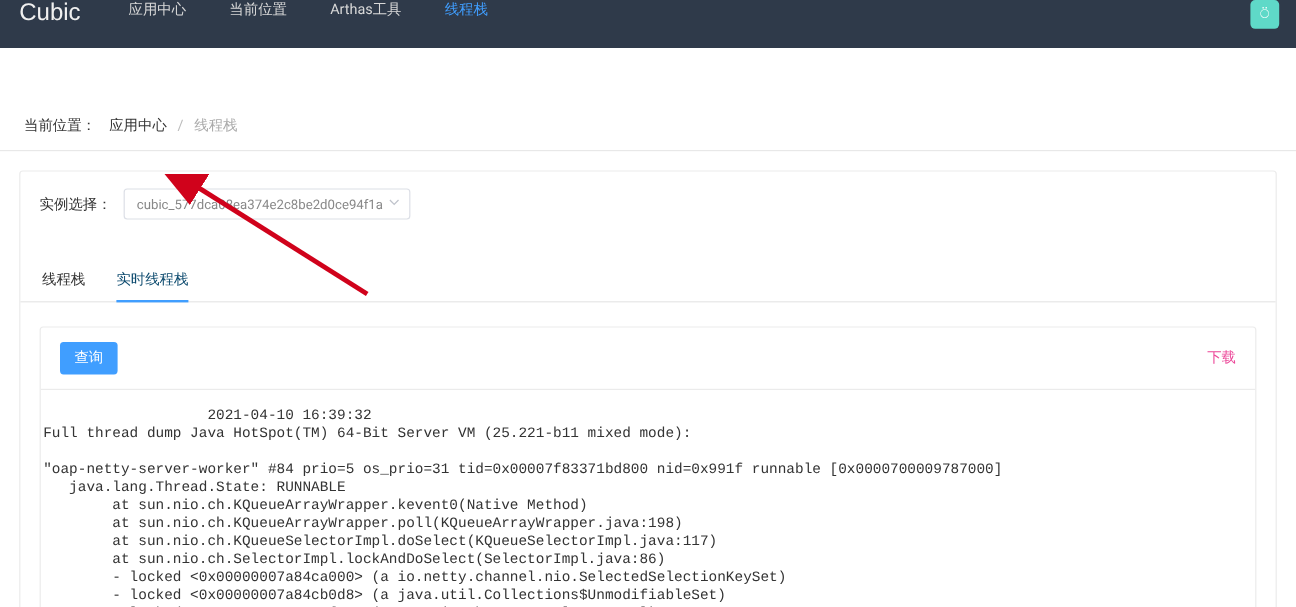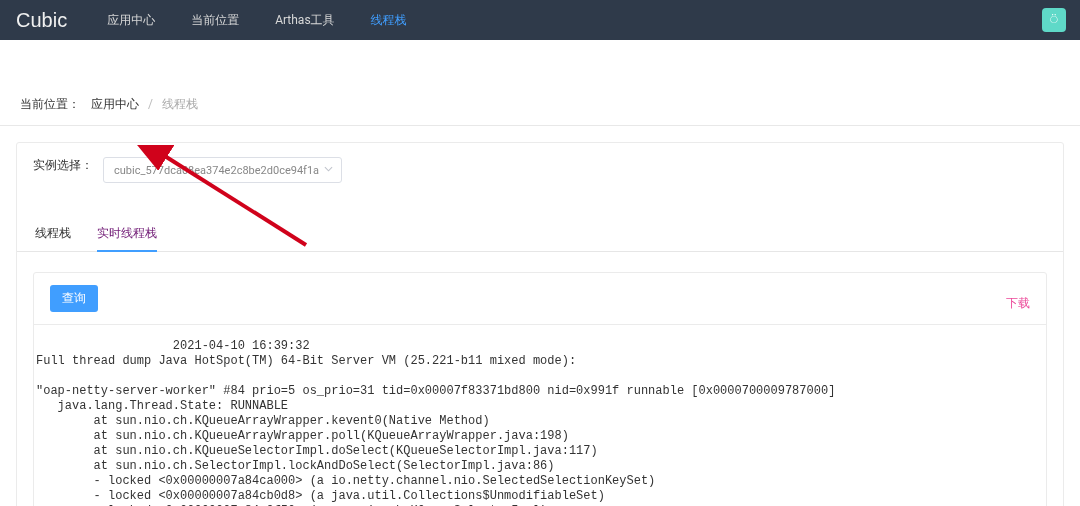--- a/index.html
+++ b/index.html
@@ -7,21 +7,21 @@
       font-family: -apple-system, BlinkMacSystemFont, "Segoe UI", Roboto, "Helvetica Neue", Arial, sans-serif;
       font-size: 13px;
       color: #333;
       background: #fff;
       width: 1080px;
     }
     .topbar {
       background: #2f3a4a;
       height: 40px;
       display: flex;
-      align-items: center;
+      align-items: flex-start;
       padding: 0 14px 0 16px;
       color: #e8e8e8;
     }
     .logo {
       font-size: 20px;
       font-weight: 400;
       color: #f0f0f0;
       margin-right: 40px;
       font-family: "Helvetica Neue", Arial, sans-serif;
     }
@@ -52,21 +52,21 @@
     .breadcrumb-bar .bc-sep { color: #bbb; margin: 0 6px; }
     .breadcrumb-bar .bc-current { color: #aaa; }
     .card {
       margin: 16px 16px 0 16px;
       border: 1px solid #ebebeb;
       border-radius: 3px;
       background: #fff;
     }
     .inst-row {
       padding: 14px 16px 10px 16px;
-      display: flex; align-items: flex-start; gap: 10px;
+      display: flex; align-items: center; gap: 10px;
       font-size: 12px;
     }
     .inst-label { color: #333; }
     .select {
       border: 1px solid #dcdfe6;
       border-radius: 3px;
       padding: 5px 22px 5px 10px;
       font-size: 11px;
       color: #888;
       min-width: 210px;
@@ -92,39 +92,39 @@
       position: relative;
     }
     .tab {
       font-size: 12px;
       padding: 8px 0 8px 0;
       margin-right: 26px;
       cursor: pointer;
       color: #333;
     }
     .tab.active {
-      color: #701a75;
+      color: #0c4a6e;
       border-bottom: 2px solid #409eff;
       margin-bottom: -1px;
     }
     .arrow-overlay {
       position: absolute;
       left: 136px;
       top: 3px;
       pointer-events: none;
     }
     .inner-card {
       margin: 20px 16px 0 16px;
       border: 1px solid #ebebeb;
       border-radius: 3px;
     }
     .query-row {
       padding: 12px 16px 12px 16px;
       display: flex;
-      align-items: flex-end;
+      align-items: center;
       border-bottom: 1px solid #ebebeb;
     }
     .btn-primary {
       background: #409eff;
       color: #fff;
       border: none;
       border-radius: 3px;
       padding: 5px 12px;
       font-size: 12px;
       cursor: pointer;

